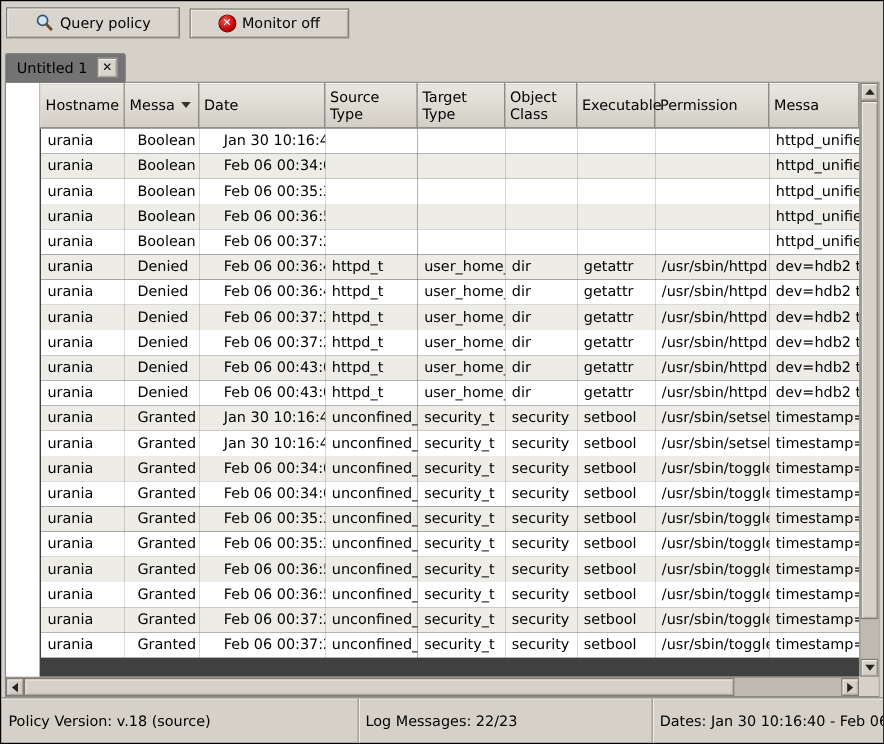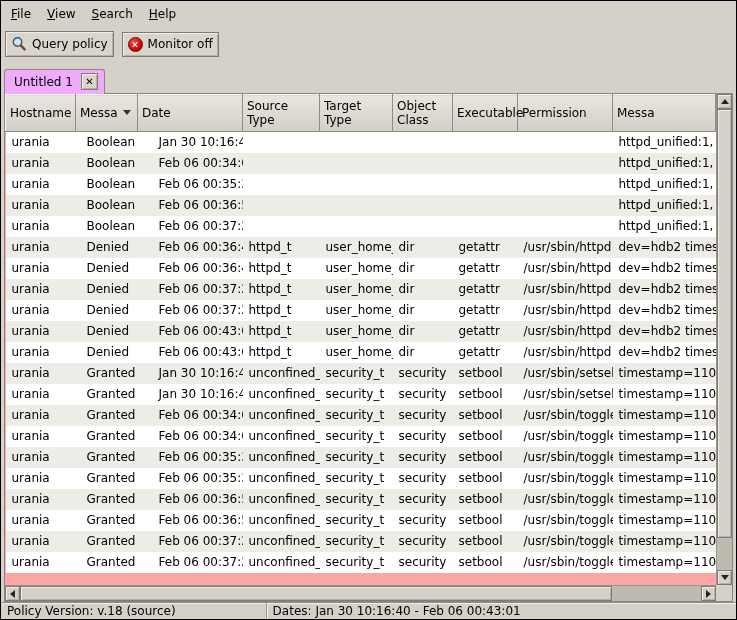--- a/index.html
+++ b/index.html
@@ -10,43 +10,43 @@
   }
   .window { width:737px; height:620px; border:1px solid #000;
     display:flex; flex-direction:column; background:#d5d1c8; }
 
   
   .menubar { display:flex; align-items:center; padding:3px 2px 2px 2px; }
   .menu-item { padding:3px 8px; cursor:default; }
 
   
   .toolbar { display:flex; gap:8px; padding:5px 4px 7px 4px; align-items:center; }
-  .tb-btn { display:flex; align-items:center; gap:5px; padding:4px 5px;
+  .tb-btn { display:flex; align-items:center; gap:5px; padding:4px 23px;
     background:#d9d5cc; border:1px solid #7f7b74;
     box-shadow: inset 1px 1px 0 #f2efe9, inset -1px -1px 0 #b5b1a7; cursor:default; }
   .icon16 { width:16px; height:16px; display:inline-flex; align-items:center; justify-content:center; }
   .monitor-off-icon { width:15px; height:15px; border-radius:50%;
     background:radial-gradient(circle at 35% 30%, #f05050, #c00000 70%);
     color:#fff; font-size:9px; font-weight:bold; line-height:15px; text-align:center;
     border:1px solid #7a0000; }
 
   
   .tabrow { display:flex; padding:4px 3px 0 3px; }
   .tab { display:flex; align-items:center; gap:8px; padding:3px 6px 4px 9px;
-    background:#f0abfc; border:1px solid #8a8780; border-bottom:none;
+    background:#737373; border:1px solid #8a8780; border-bottom:none;
     border-radius:3px 3px 0 0; position:relative; top:1px; }
   .tab-close { width:17px; height:17px; display:flex; align-items:center; justify-content:center;
     background:#d9d5cc; border:1px solid #7f7b74;
     box-shadow: inset 1px 1px 0 #f2efe9, inset -1px -1px 0 #b5b1a7;
     font-size:10px; font-weight:bold; cursor:default; }
 
   
   .table-frame { flex:1; margin:0 3px; border:1px solid #8a8780; background:#fff;
     display:grid; grid-template-columns:1fr 16px; grid-template-rows:1fr 16px; min-height:0; }
-  .content { overflow:hidden; background:#fca5a5; }
+  .content { overflow:hidden; background:#404040;margin-left:28px; }
   table { border-collapse:collapse; table-layout:fixed; width:100%; }
   th { height:37px; font-weight:normal; text-align:left; padding:2px 4px;
     background:linear-gradient(#e9e6df,#d3cfc6);
     border-top:1px solid #f7f5f1; border-left:1px solid #f7f5f1;
     border-right:1px solid #8f8c85; border-bottom:1px solid #8f8c85;
     vertical-align:middle; line-height:1.2; cursor:default; }
   .thi { display:flex; align-items:center; gap:5px; }
   .sort-arrow { width:0; height:0; border-left:4px solid transparent;
     border-right:4px solid transparent; border-top:5px solid #35332f; flex:none; }
   td { height:21px; padding:0 6px; white-space:nowrap; overflow:hidden; font-size:12px; cursor:default; }
@@ -70,38 +70,32 @@
   .thumb-h { position:absolute; left:0; top:0; width:87%; height:100%;
     background:#d5d1c8; border:1px solid #7f7b74;
     box-shadow: inset 1px 1px 0 #f0ede7, inset -1px -1px 0 #b5b1a7; }
   .arr-up { width:0; height:0; border-left:4px solid transparent; border-right:4px solid transparent; border-bottom:5px solid #26241f; }
   .arr-down { width:0; height:0; border-left:4px solid transparent; border-right:4px solid transparent; border-top:5px solid #26241f; }
   .arr-left { width:0; height:0; border-top:4px solid transparent; border-bottom:4px solid transparent; border-right:5px solid #26241f; }
   .arr-right { width:0; height:0; border-top:4px solid transparent; border-bottom:4px solid transparent; border-left:5px solid #26241f; }
   .corner { background:#d5d1c8; }
 
   
-  .statusbar { height:17px; display:flex; align-items:center;
-    border-top:1px solid #8f8c84; box-shadow: inset 0 1px 0 #f2efe9; font-size:12px; }
+  .statusbar { height:38px; display:flex; align-items:center;
+    border-top:1px solid #8f8c84; box-shadow: inset 0 1px 0 #f2efe9; font-size:12px;gap:32px; }
   .status-sec { height:100%; display:flex; align-items:center; padding:0 6px; white-space:nowrap; overflow:hidden; }
   .status-left { flex:0 0 36%; }
   .status-mid { flex:0 0 29%; border-left:1px solid #9a968e; box-shadow: inset 1px 0 0 #f2efe9; }
   .status-right { flex:1; border-left:1px solid #9a968e; box-shadow: inset 1px 0 0 #f2efe9; }
 </style>
 </head>
 <body>
 
 <div class="window">
 
-  <div class="menubar">
-    <span class="menu-item"><u>F</u>ile</span>
-    <span class="menu-item"><u>V</u>iew</span>
-    <span class="menu-item"><u>S</u>earch</span>
-    <span class="menu-item"><u>H</u>elp</span>
-  </div>
 
   <div class="toolbar">
     <div class="tb-btn">
       <span class="icon16">
         <svg width="16" height="16" viewBox="0 0 16 16">
           <circle cx="6.5" cy="6" r="4.2" fill="#cfe4f2" stroke="#3a5570" stroke-width="1.4"></circle>
           <line x1="9.8" y1="9.4" x2="13.6" y2="13.4" stroke="#6e4a2c" stroke-width="2.4" stroke-linecap="round"></line>
         </svg>
       </span>
       <span>Query policy</span>
@@ -443,16 +437,17 @@
       <div class="sb-btn">
           <span class="arr-right"></span>
         </div>
     </div>
 
     <div class="corner"></div>
   </div>
 
   <div class="statusbar">
     <div class="status-sec status-left">Policy Version: v.18 (source)</div>
+    <div class="status-sec status-mid">Log Messages: 22/23</div>
     <div class="status-sec status-right">Dates: Jan 30 10:16:40 - Feb 06 00:43:01</div>
   </div>
 
 </div>
 
 </body></html>

